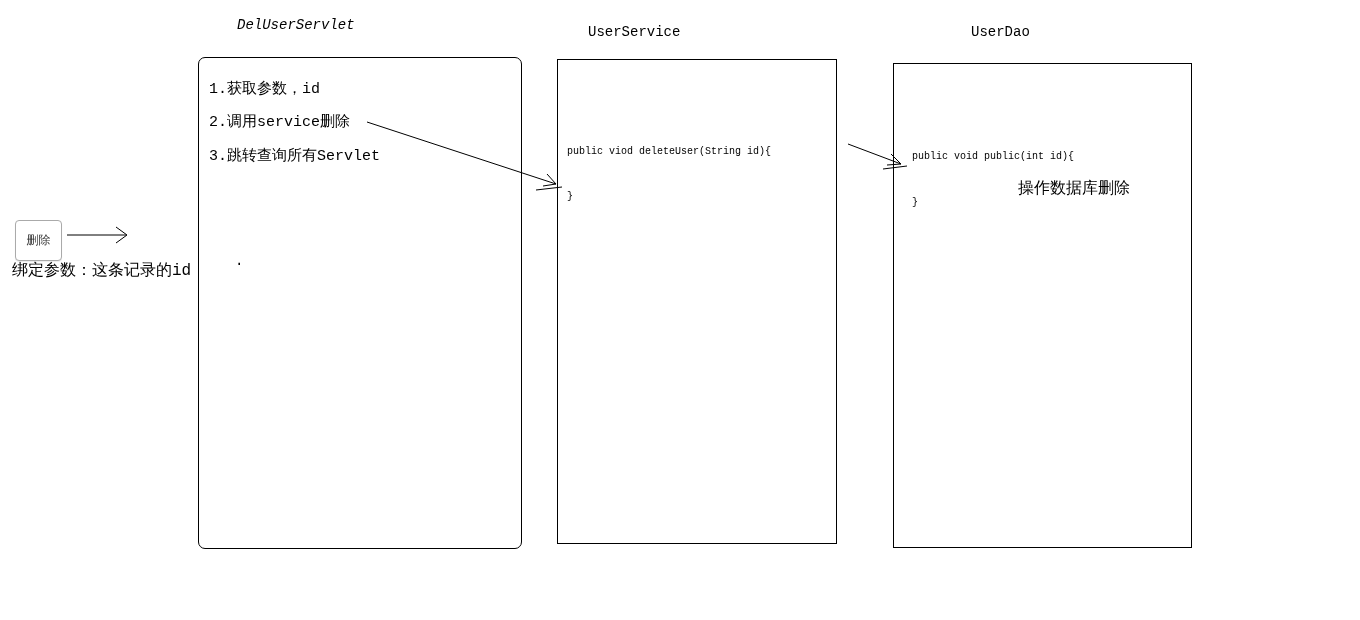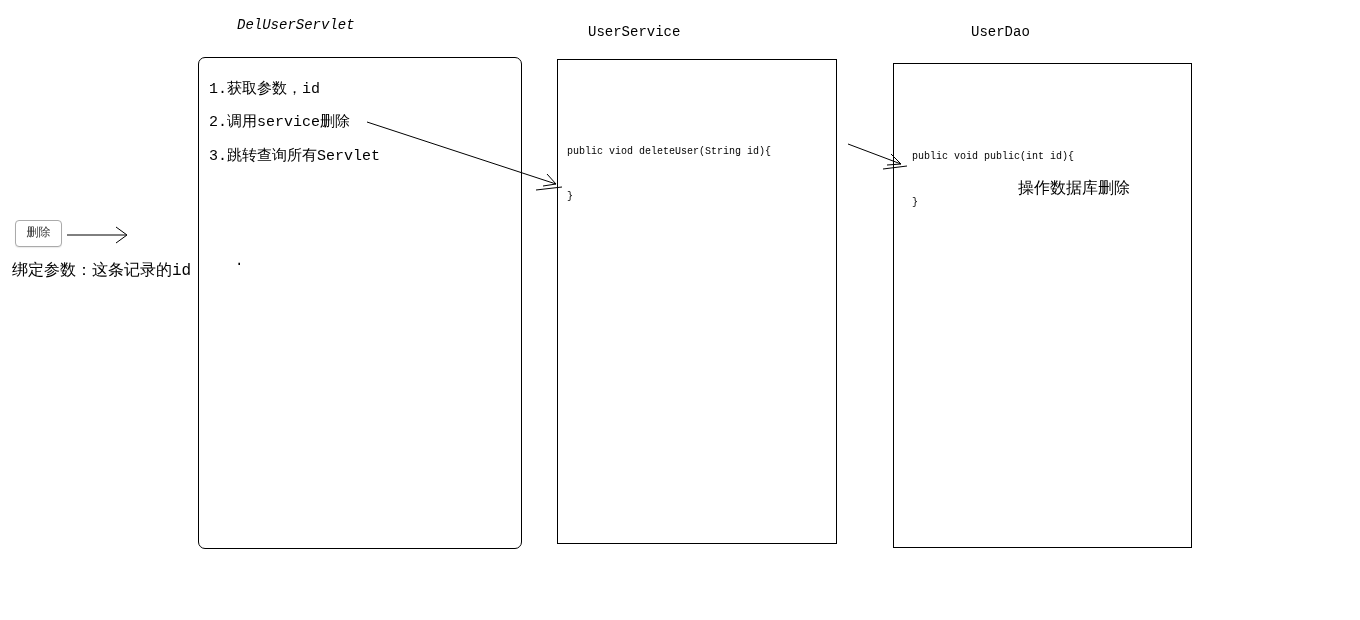--- a/index.html
+++ b/index.html
@@ -20,26 +20,26 @@
   }
   .title { font-size: 14px; }
   .code { font-size: 10px; }
   .step { font-size: 15px; }
   .caption { font-size: 16px; }
   .comment { font-size: 16px; }
   .stray-dot { font-size: 14px; }
   .del-btn {
     position: absolute;
     left: 15px; top: 220px;
-    width: 47px; height: 27px;
+    width: 47px; height: 41px;
     box-sizing: border-box;
     background: #ffffff;
     border: 1px solid #aaaaaa;
     border-radius: 4px;
-    font-family: Liberation Mono, monospace;
+    font-family: Liberation Serif, serif;
     font-size: 12px;
     color: #333333;
     text-align: center;
     line-height: 25px;
     padding: 0;
     box-shadow: 0 1px 1px rgba(0,0,0,0.08);
   }
   svg.arrows {
     position: absolute;
     left: 0; top: 0;

